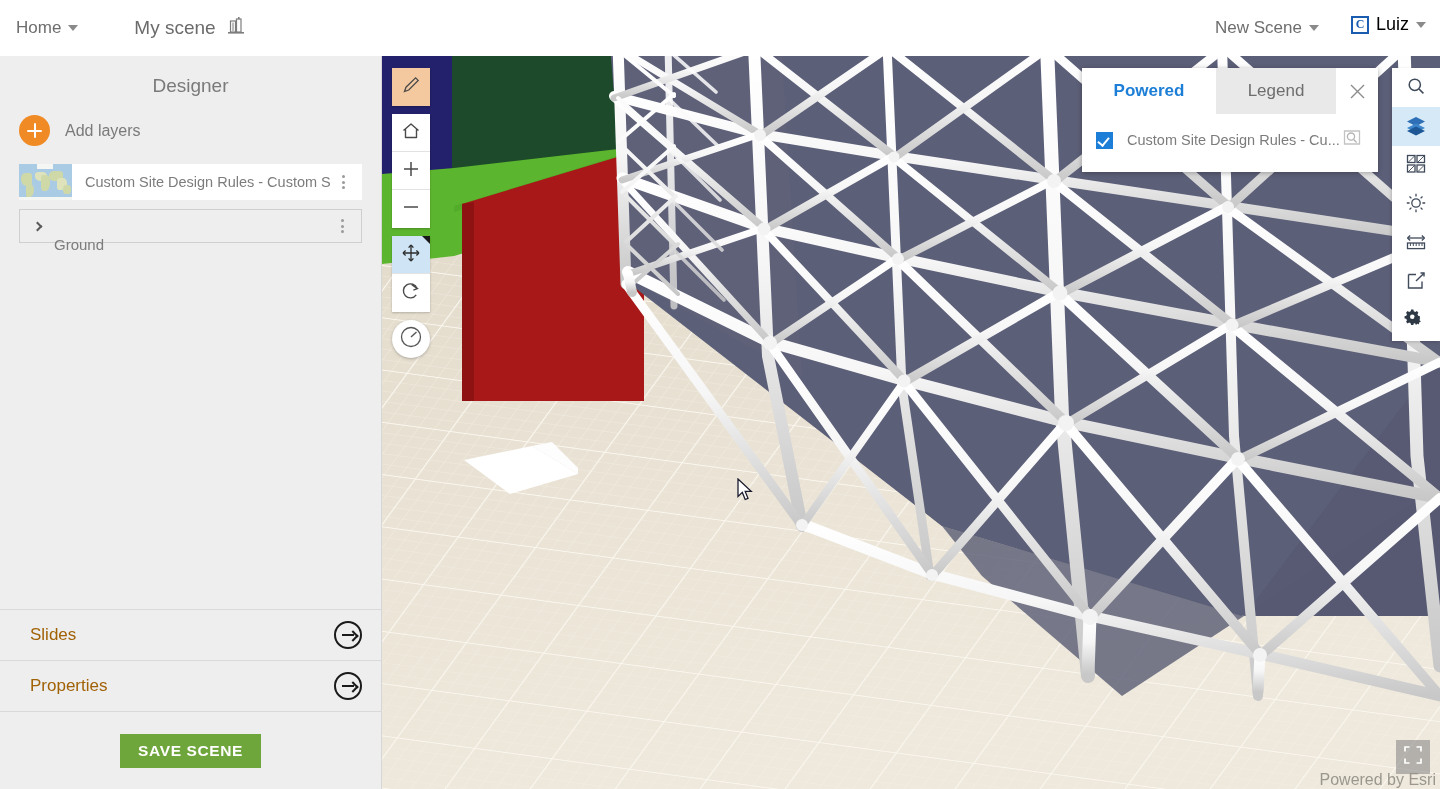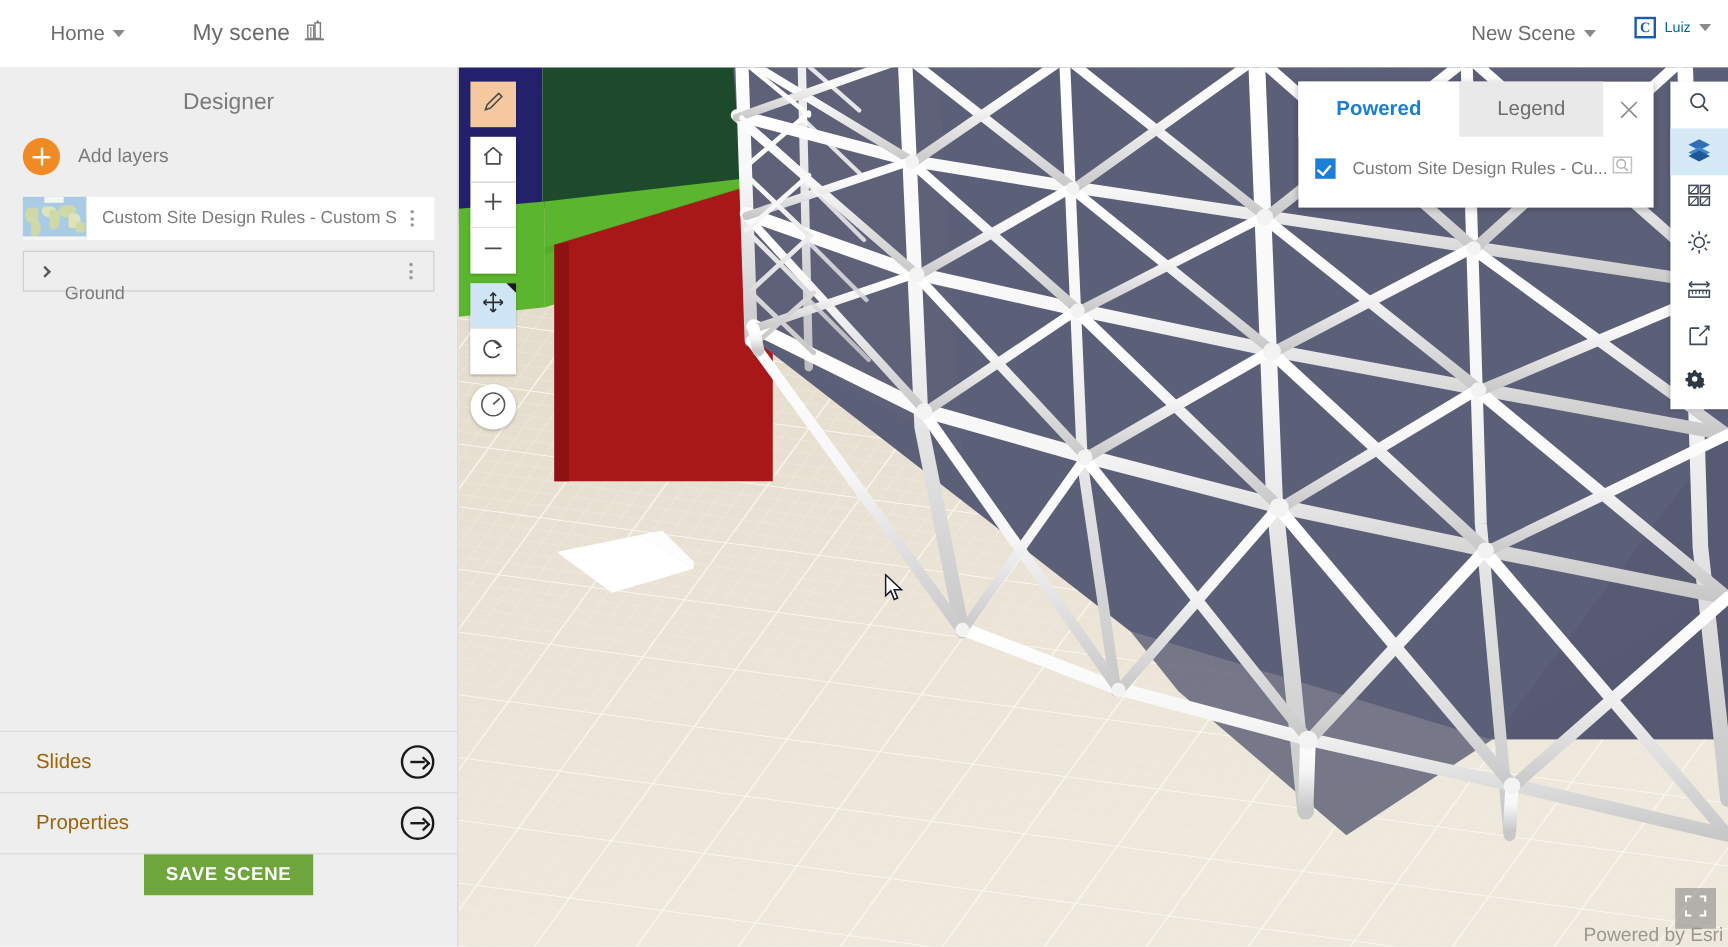--- a/index.html
+++ b/index.html
@@ -13,42 +13,42 @@
 
   
   #header {
     position: absolute; left: 0; top: 0; width: 1440px; height: 56px;
     background: #fff; display: flex; align-items: center;
     z-index: 60;
   }
   #header-left { display: flex; align-items: center; padding-left: 10px; }
   .hdr-menu {
     display: flex; align-items: center; gap: 7px;
-    font-size: 17px; color: #6e6e6e; cursor: pointer; padding: 4px 6px; margin-left: 26px;
+    font-size: 17px; color: #6e6e6e; cursor: pointer; padding: 4px 6px;
   }
   .caret-down {
     width: 0; height: 0; border-left: 5px solid transparent;
     border-right: 5px solid transparent; border-top: 6px solid #8a8a8a;
   }
   #scene-title {
     font-size: 19px; color: #6b6b6b; margin-left: 50px;
     display: flex; align-items: center; gap: 11px; cursor: pointer;
   }
   #header-right {
     margin-left: auto; display: flex; align-items: flex-start;
     padding-right: 14px; gap: 26px;
   }
   #user-chip { display: flex; align-items: center; gap: 7px; cursor: pointer; }
   #user-badge {
     width: 18px; height: 18px; border: 2px solid #1a5cb0; background: #fff;
     color: #1a5cb0; font-size: 12px; font-weight: bold;
     display: flex; align-items: center; justify-content: center;
     font-family: "Liberation Serif", serif;
   }
-  #user-name { font-size: 12px; color: #0369a1; }
+  #user-name { font-size: 18px; color: #000000; }
 
   
   #designer {
     position: absolute; left: 0; top: 56px; width: 382px; height: 733px;
     background: #eeeeee; z-index: 50;
     border-right: 1px solid #d6d6d6;
     display: flex; flex-direction: column;
   }
   #designer-title {
     text-align: center; font-size: 19px; color: #7a7a7a;
@@ -120,21 +120,21 @@
     content: ""; position: absolute; left: 6px; top: 11.2px;
     width: 12px; height: 2px; background: #1a1a1a;
   }
   .arrow-circle::after {
     content: ""; position: absolute; left: 13px; top: 8.6px;
     width: 6px; height: 6px; border-right: 2px solid #1a1a1a;
     border-top: 2px solid #1a1a1a; transform: rotate(45deg);
   }
   #save-wrap {
     border-top: 1px solid #d9d9d9;
-    height: 78px; display: flex; align-items: flex-start; justify-content: center;
+    height: 78px; display: flex; align-items: center; justify-content: center;
   }
   #save-scene-btn {
     background: #6fa63c; color: #fff; border: none;
     font-size: 15.5px; letter-spacing: 0.6px; font-weight: bold;
     padding: 0 18px; height: 34px; cursor: pointer;
     font-family: "Liberation Sans", sans-serif;
   }
 
   
   #view {

